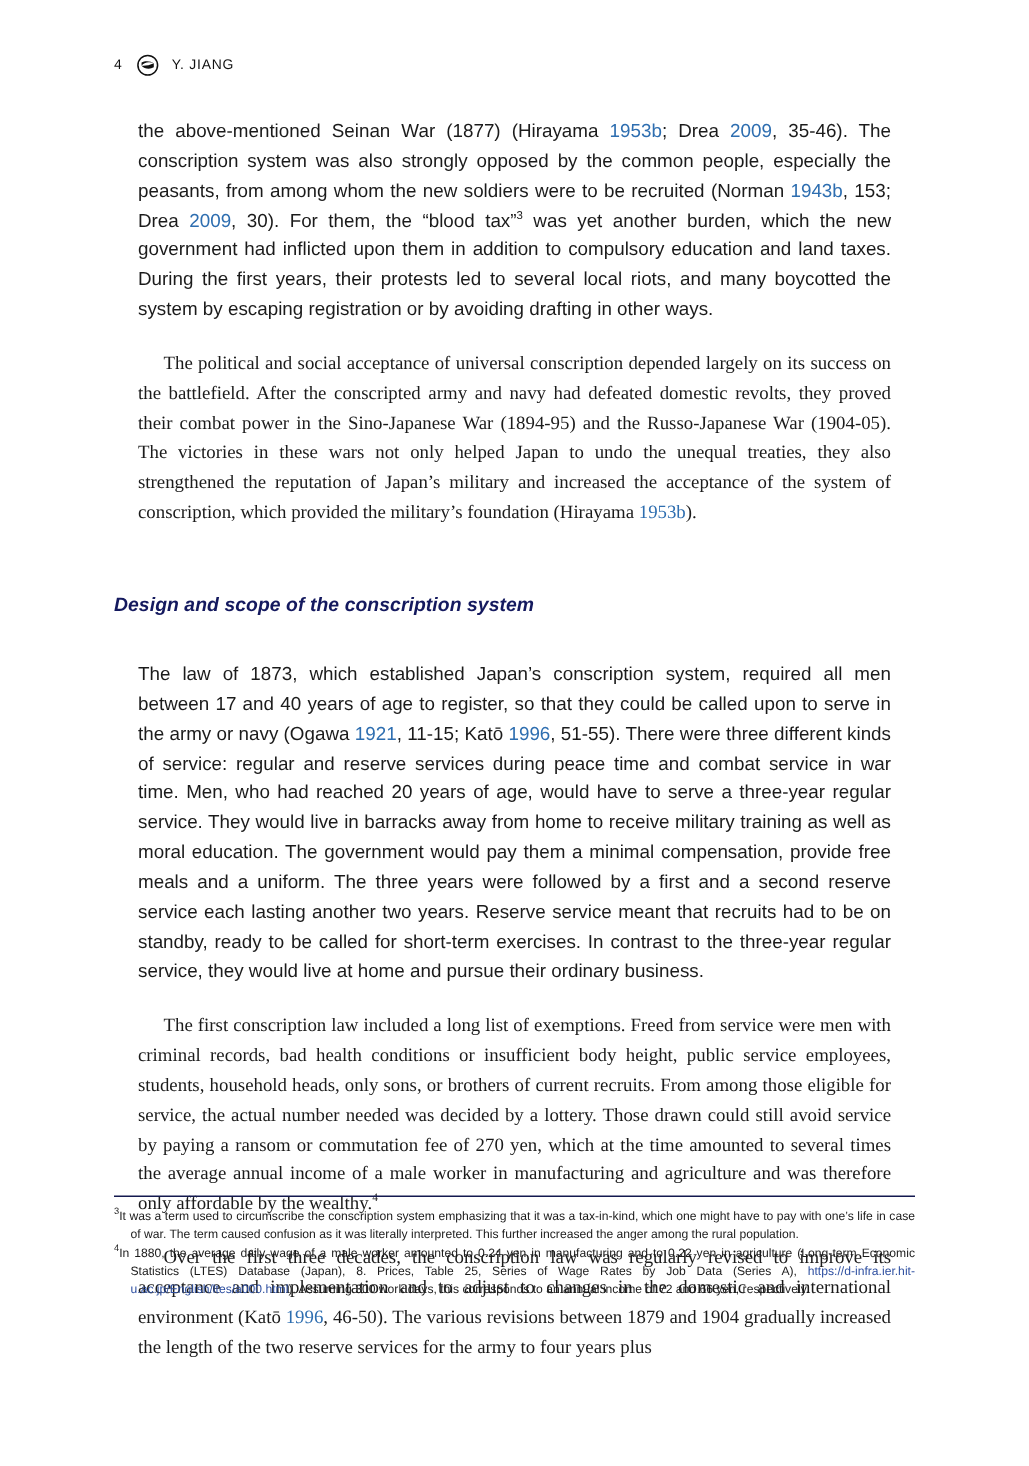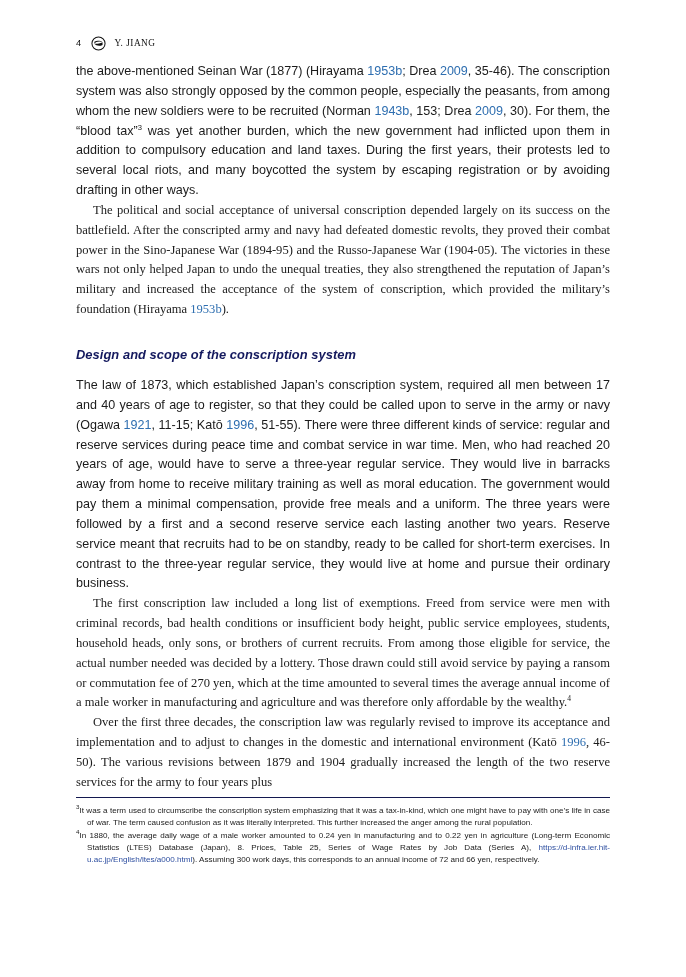--- a/index.html
+++ b/index.html
@@ -41,32 +41,31 @@
   .crossmark {
     width: 15px;
     height: 15px;
     flex: 0 0 15px;
     display: block;
   }
   .head-title {
     font-size: 9.3px;
     letter-spacing: 0.5px;
     color: #111111;
-    font-family: Liberation Serif, serif;
   }
 
   
   .body-col {
     position: absolute;
     left: 76px;
     top: 62px;
     width: 534px;
   }
   p.body-par {
-    margin: 0;
+    margin: 16px;
     font-size: 12.55px;
     line-height: 19.85px;
     text-align: justify;
     text-justify: inter-word;
     color: #1b1b1b;
     hyphens: none;
   }
   p.indent {
     text-indent: 17px;
     font-family: Liberation Serif, serif;

